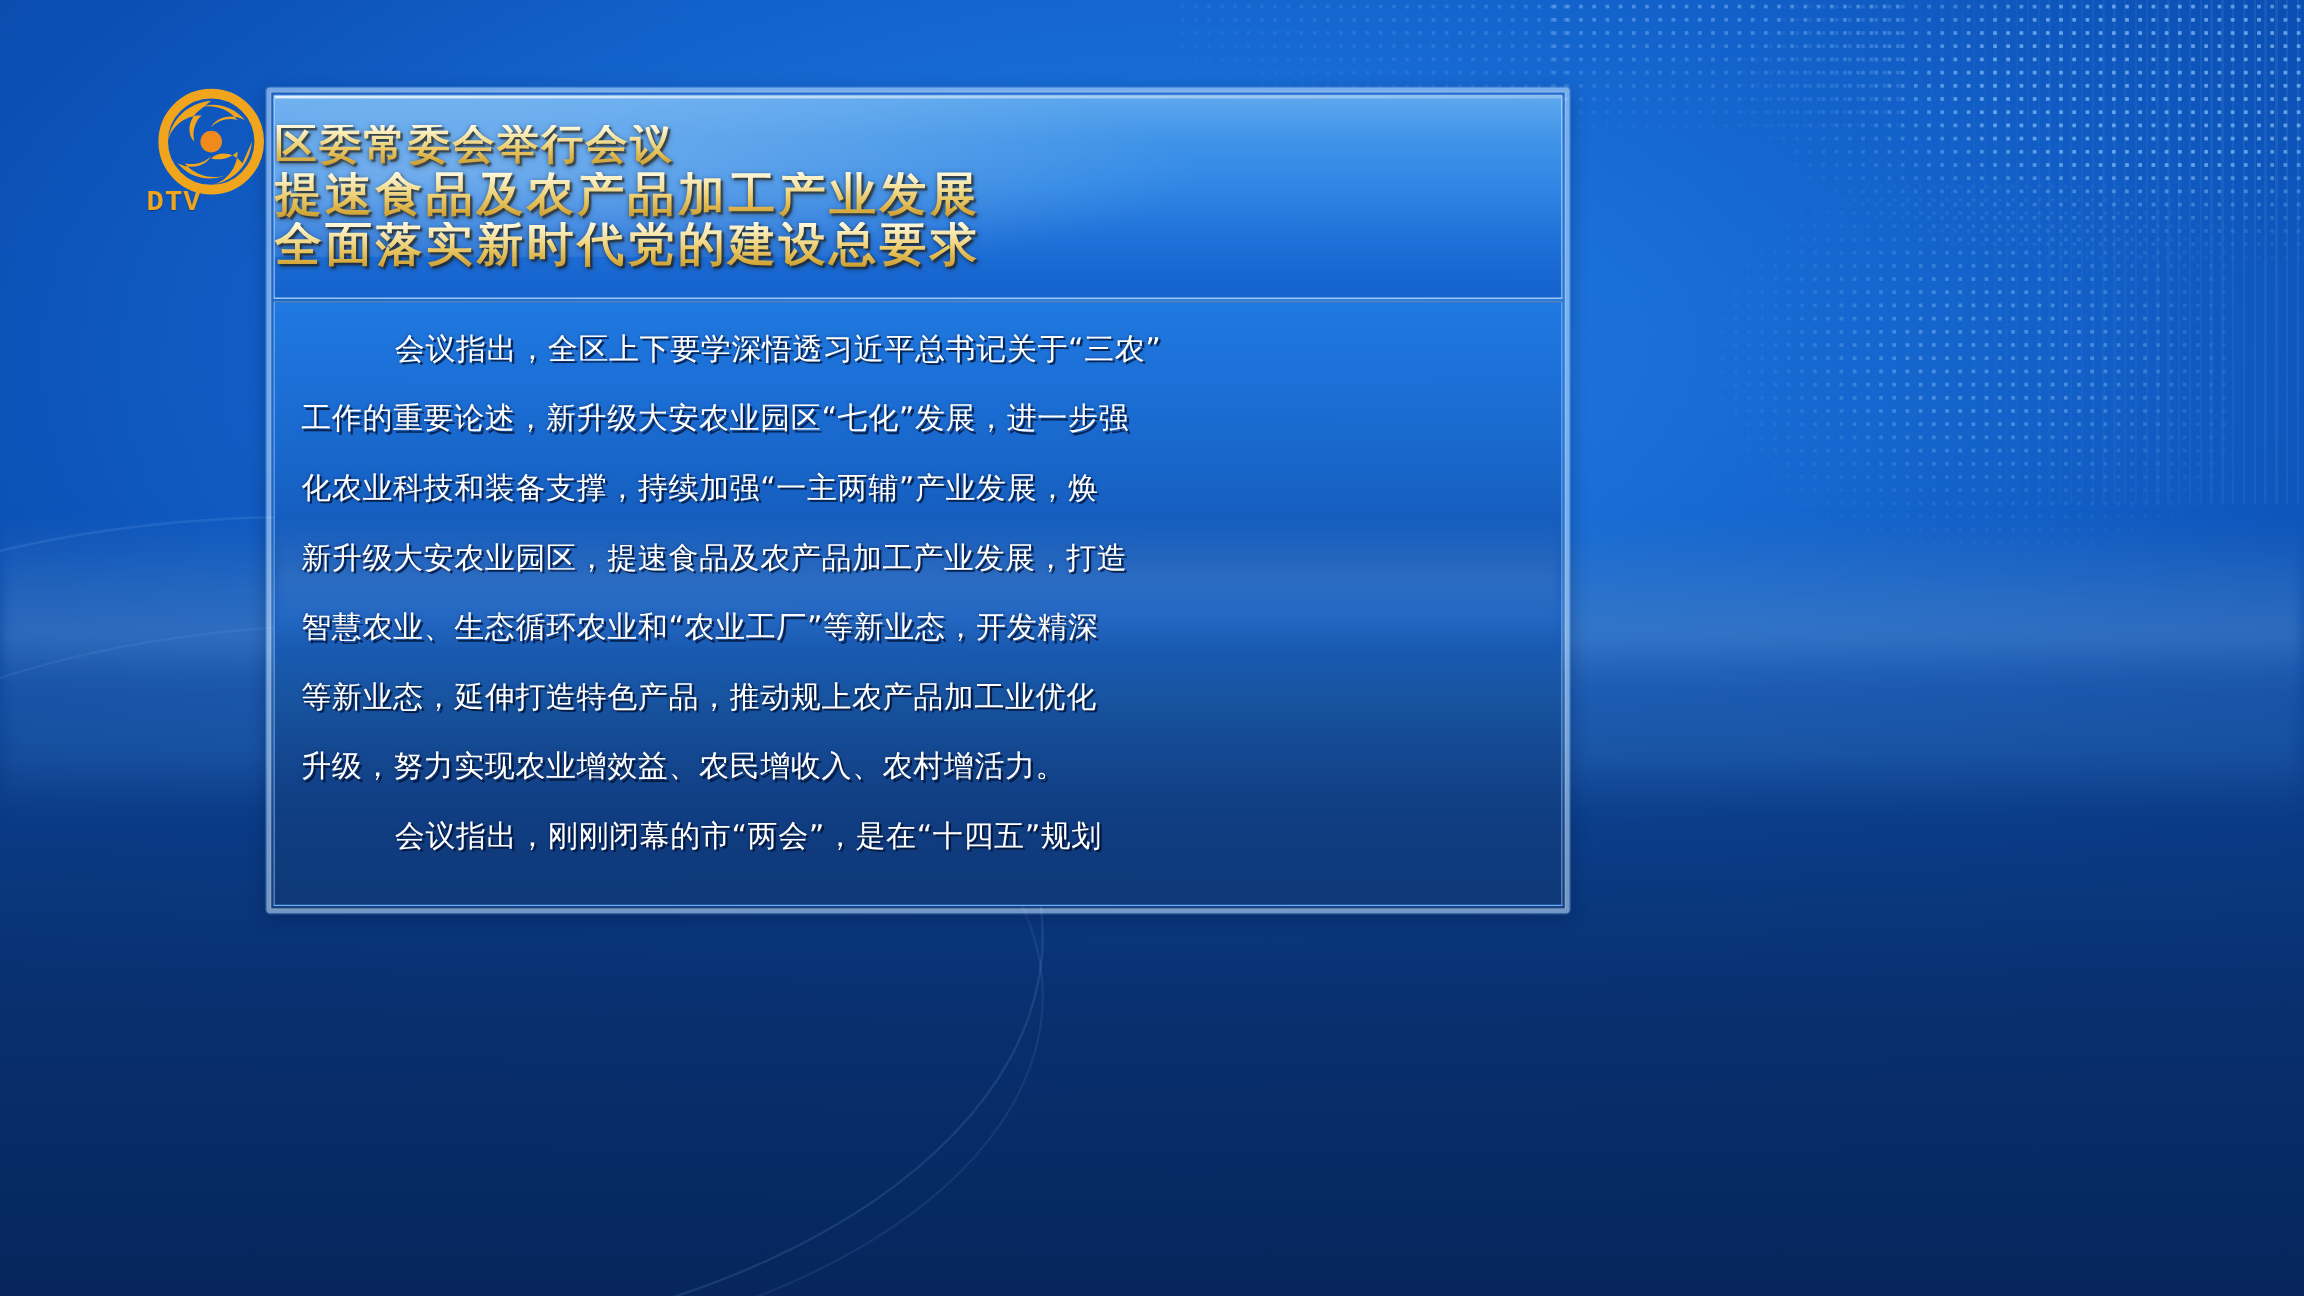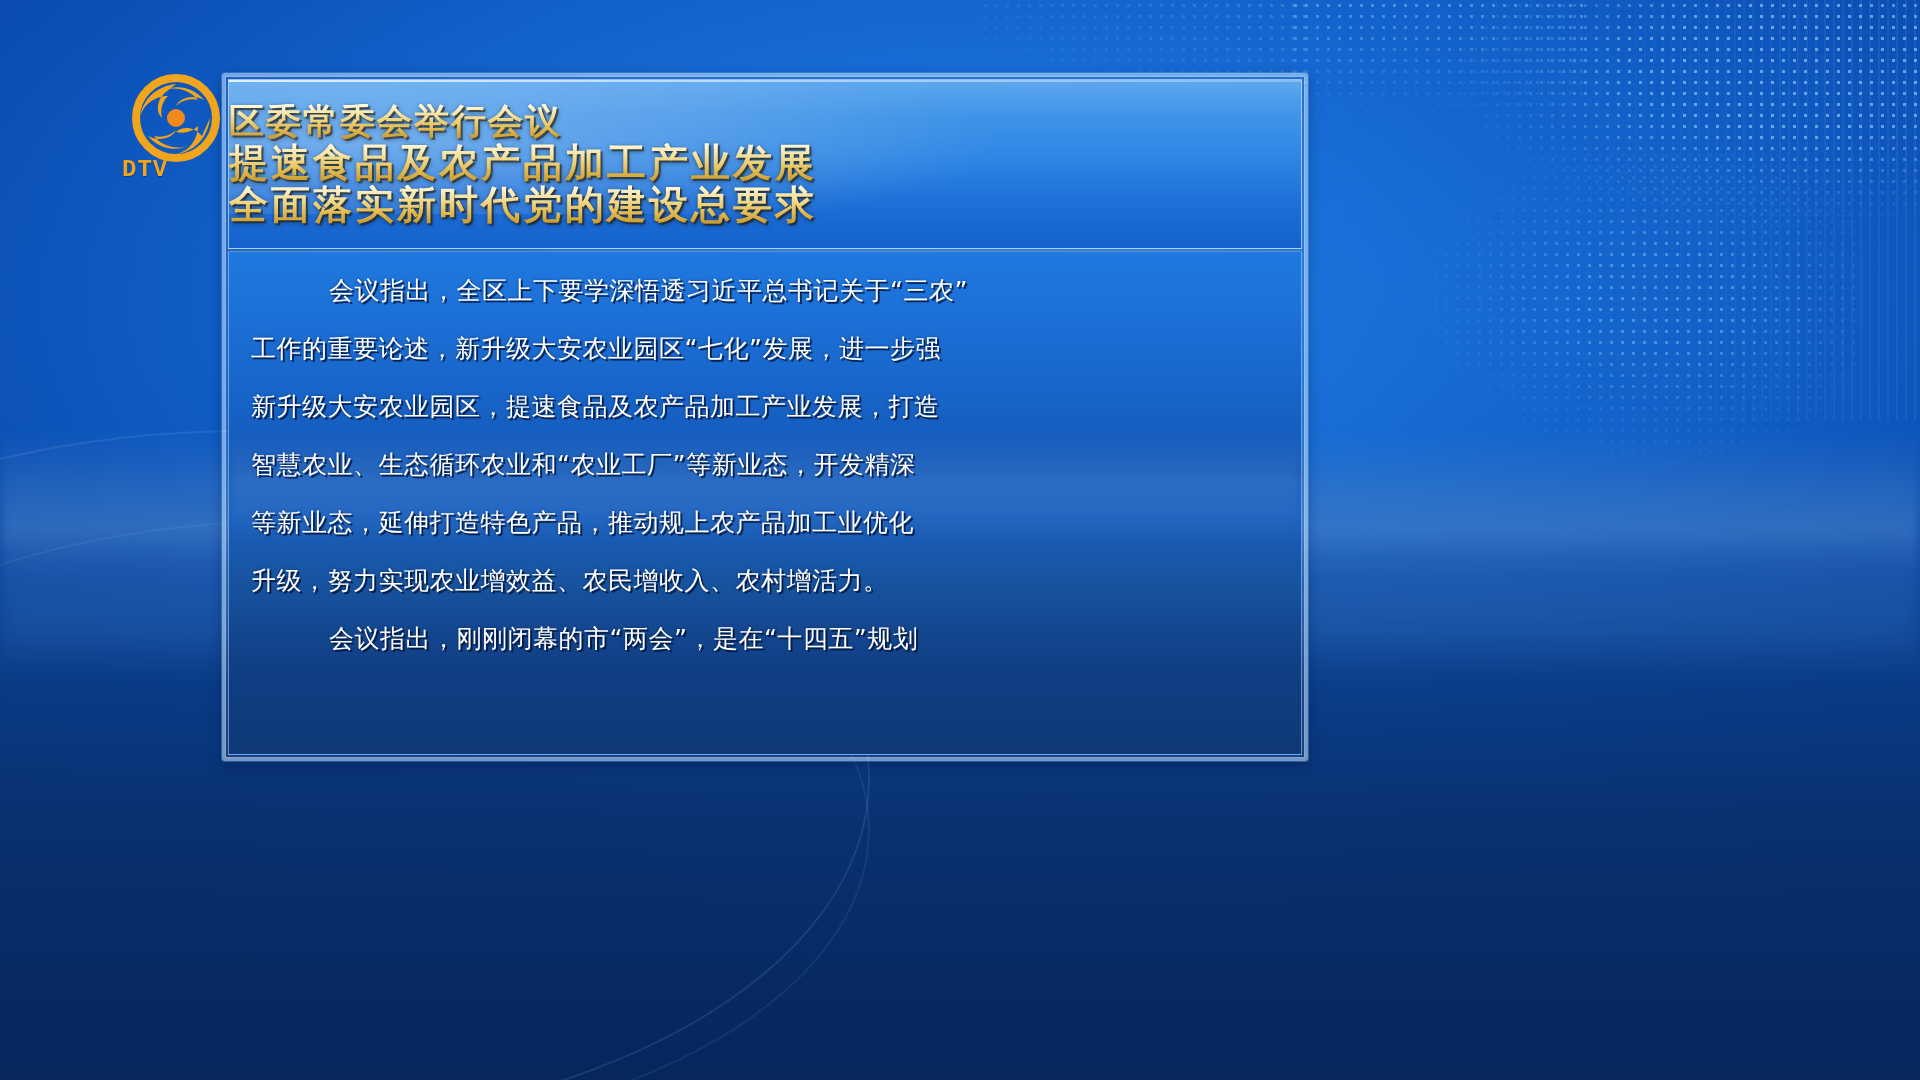--- a/index.html
+++ b/index.html
@@ -253,19 +253,20 @@
     <div class="title-lines">
       <div class="t-line t1">区委常委会举行会议</div>
       <div class="t-line t2">提速食品及农产品加工产业发展</div>
       <div class="t-line t3">全面落实新时代党的建设总要求</div>
     </div>
   </div>
 
   <div id="body-block">
     <div class="b-line indent">会议指出，全区上下要学深悟透习近平总书记关于“三农”</div>
     <div class="b-line">工作的重要论述，新升级大安农业园区“七化”发展，进一步强</div>
+    <div class="b-line">化农业科技和装备支撑，持续加强“一主两辅”产业发展，焕</div>
     <div class="b-line">新升级大安农业园区，提速食品及农产品加工产业发展，打造</div>
     <div class="b-line">智慧农业、生态循环农业和“农业工厂”等新业态，开发精深</div>
     <div class="b-line">等新业态，延伸打造特色产品，推动规上农产品加工业优化</div>
     <div class="b-line">升级，努力实现农业增效益、农民增收入、农村增活力。</div>
     <div class="b-line indent">会议指出，刚刚闭幕的市“两会”，是在“十四五”规划</div>
   </div>
 </div>
 
 </body></html>

